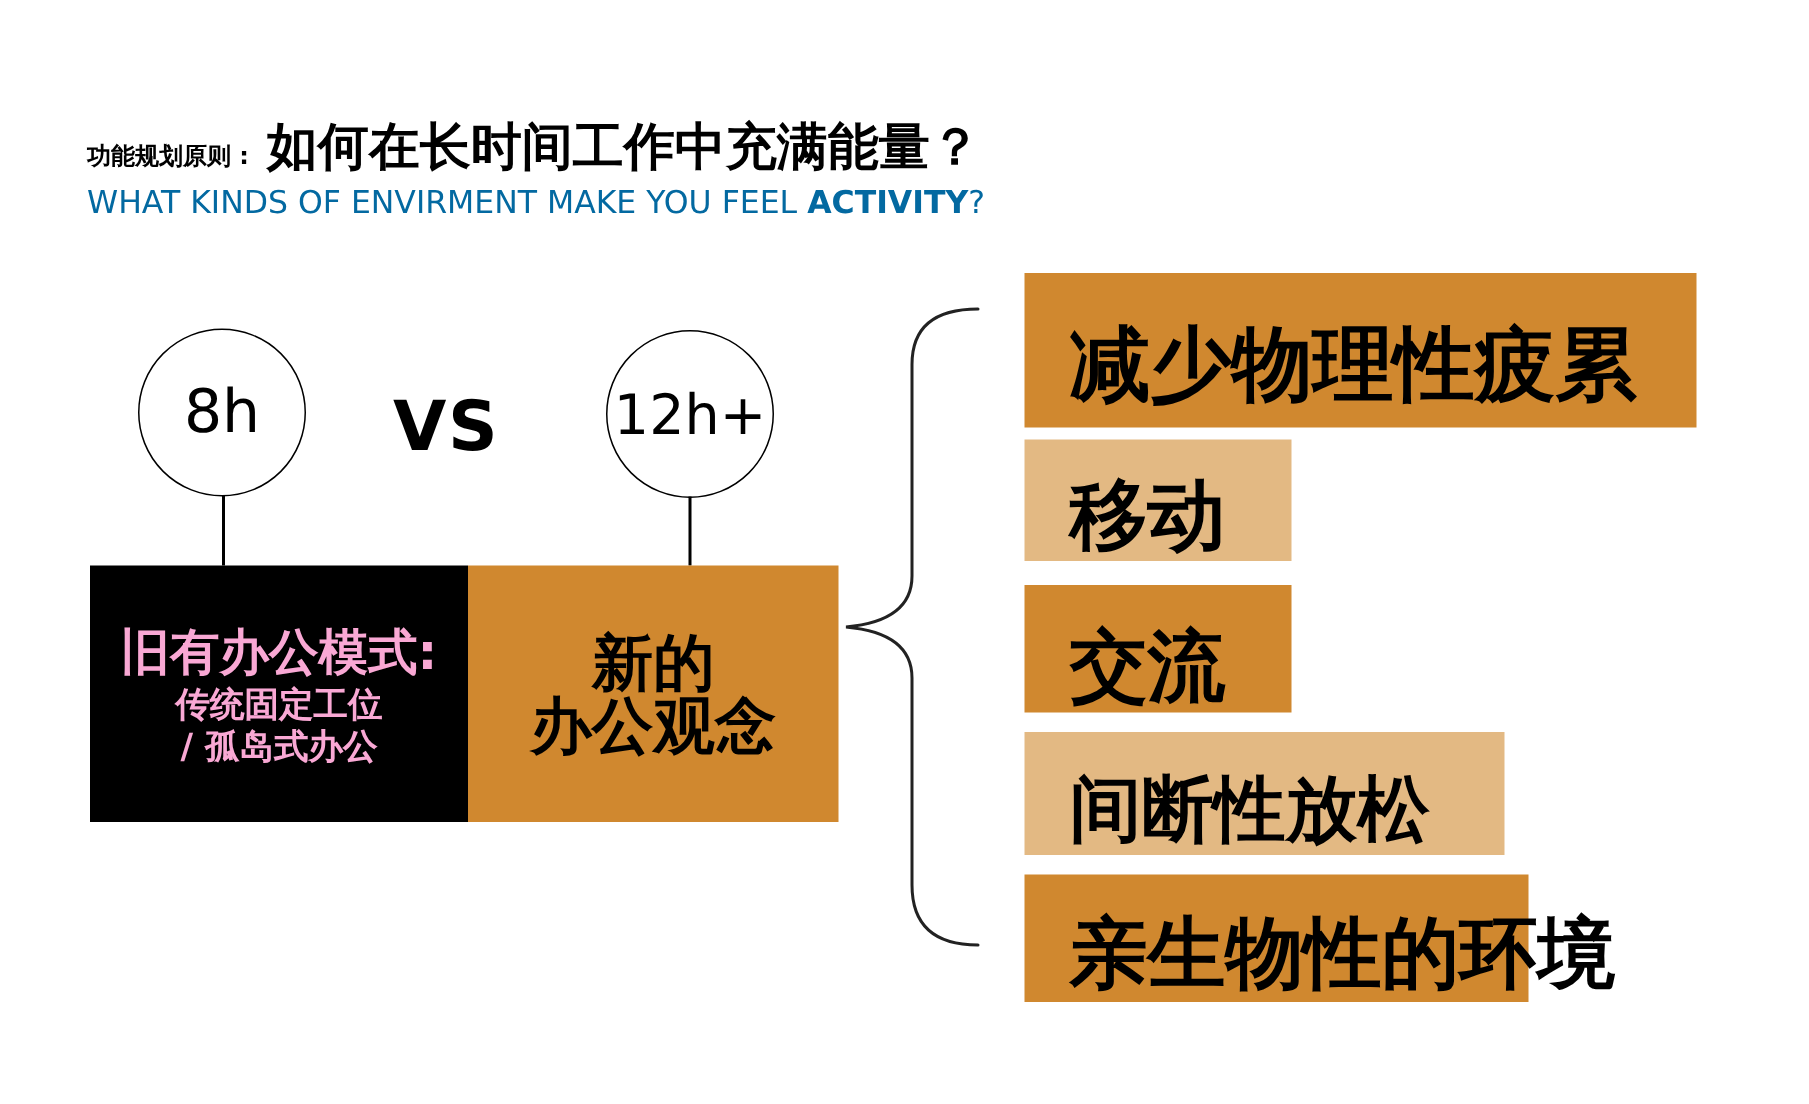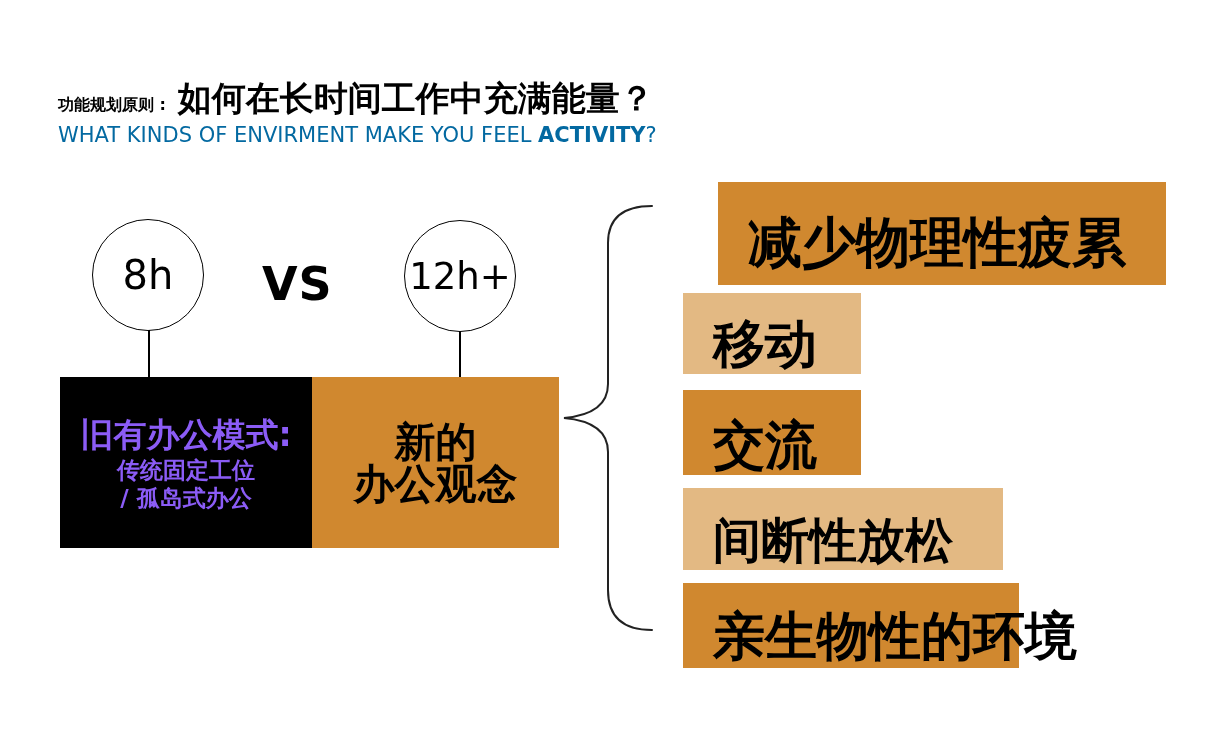--- a/index.html
+++ b/index.html
@@ -15,33 +15,33 @@
   
   .circle{position:absolute;width:112px;height:112px;border:1.5px solid #000;border-radius:50%;
     display:flex;align-items:center;justify-content:center;background:#fff;box-sizing:border-box;}
   .c1{left:92px;top:219px;font-size:40px;}
   .c2{left:404px;top:220px;font-size:37px;}
   .vs{position:absolute;left:262px;top:257px;font-size:46px;font-weight:bold;letter-spacing:1px;}
   .vline{position:absolute;width:2px;background:#000;}
   .vl1{left:148px;top:330px;height:47px;}
   .vl2{left:459px;top:331px;height:46px;}
   
-  .old-box{position:absolute;left:60px;top:377px;width:252px;height:171px;background:#000;color:#8b5cf6;
+  .old-box{position:absolute;left:60px;top:377px;width:252px;height:171px;background:#000;color:#f9a8d4;
     display:flex;flex-direction:column;align-items:center;justify-content:center;text-align:center;font-weight:bold;}
   .old-title{font-size:33px;line-height:42px;}
   .old-sub{font-size:23px;line-height:28px;}
   .new-box{position:absolute;left:312px;top:377px;width:247px;height:171px;color:#000;
     display:flex;flex-direction:column;align-items:center;justify-content:center;text-align:center;
     font-weight:bold;font-size:41px;line-height:42px;}
   
   .brace{position:absolute;left:556px;top:198px;}
   
   .bar{position:absolute;left:683px;display:flex;align-items:flex-end;font-weight:bold;
     padding-left:30px;box-sizing:border-box;line-height:1;white-space:nowrap;}
-  .bar1{top:182px;width:448px;height:103px;font-size:54px;padding-bottom:15px;margin-left:35px;}
+  .bar1{top:182px;width:448px;height:103px;font-size:54px;padding-bottom:15px;}
   .bar2{top:293px;width:178px;height:81px;font-size:52px;padding-bottom:4px;}
   .bar3{top:390px;width:178px;height:85px;font-size:52px;padding-bottom:4px;}
   .bar4{top:488px;width:320px;height:82px;font-size:48px;padding-bottom:6px;}
   .bar5{top:583px;width:336px;height:85px;font-size:52px;padding-bottom:6px;}
 </style>
 </head>
 <body>
 
 <div id="slide">
 

